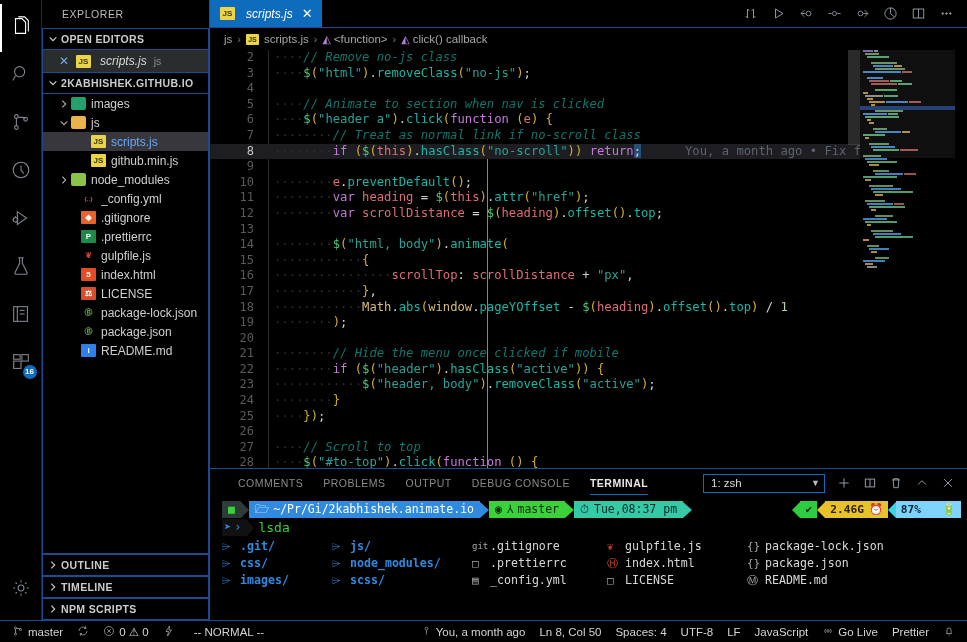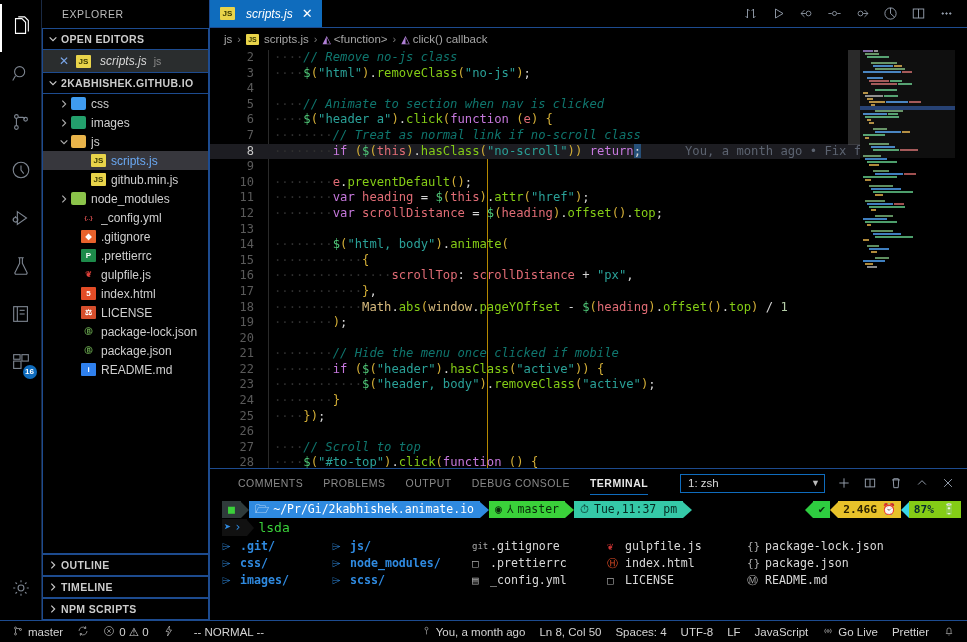--- a/index.html
+++ b/index.html
@@ -159,21 +159,21 @@
     background: #2a2a2a;
   }
   .ws { color: #2f2f2f; }
   
   .c-com { color: #0f766e; font-style: italic; }
   .c-str { color: #2aa198; }
   .c-kw  { color: #c678dd; }
   .c-this{ color: #e06c75; }
   .c-dol { color: #50c878; }
   .c-par { color: #d4af37; }
-  .c-prop{ color: #84cc16; }
+  .c-prop{ color: #14b8a6; }
   .c-num { color: #b5cea8; }
   .c-op  { color: #d4d4d4; }
   .c-id  { color: #e06c75; }
   .c-yel { color: #d7ba7d; }
   .sel { background: #264f78; }
   .blame { color: #5c6370; font-style: normal; }
 
   .bracket-guide {
     position: absolute; width: 1px; background: #b58900;
     left: 277px; top: 104px; height: 320px;
@@ -214,21 +214,21 @@
     display: flex; align-items: center; cursor: pointer;
     position: relative; font-weight: 400;
   }
   .p-tab.active { color: #e7e7e7; font-weight: 600; }
   .p-tab.active::after {
     content:""; position:absolute; left:10px; right:10px; bottom:2px;
     height:1px; background:#0f6cbd;
   }
   .panel-right { margin-left: auto; display:flex; align-items:center; gap:0px; padding-right: 6px; }
   .term-select {
-    width: 145px; height: 19px; background:#000; border:1px solid #0f6cbd;
+    width: 122px; height: 19px; background:#000; border:1px solid #0f6cbd;
     color:#d8d8d8; font-size:11.5px; display:flex; align-items:center;
     padding: 0 4px 0 7px; cursor: pointer; margin-right: 6px;
   }
   .term-select .caret { margin-left:auto; font-size: 9px; color:#bbb; }
   .p-btn { width: 26px; height:26px; display:flex; align-items:center; justify-content:center; cursor:pointer; }
   .p-btn svg { stroke:#9aa4b2; fill:none; stroke-width:1.2; }
 
   .terminal {
     flex: 1; padding: 4px 0 0 12px; position: relative;
     font-family: "DejaVu Sans Mono", "Liberation Mono", monospace;
@@ -370,29 +370,20 @@
       <div class="sb-section-header">
         <span class="chev">
           <svg width="10" height="10" viewBox="0 0 12 12">
               <polyline points="2,4 6,8 10,4"></polyline>
             </svg>
         </span>
         <span>2KABHISHEK.GITHUB.IO</span>
       </div>
 
       <div class="tree" id="file-tree">
-          <div class="tree-row" style="padding-left: 14px;">
-            <span class="tw">
-              <svg width="10" height="10" viewBox="0 0 12 12">
-                <polyline points="4,2 8,6 4,10"></polyline>
-              </svg>
-            </span>
-            <span class="ficon" style="background:#3f9bf0;color:#ffffff;border-radius:2px"></span>
-            <span class="tree-label">css</span>
-          </div>
           <div class="tree-row" style="padding-left: 14px;">
             <span class="tw">
               <svg width="10" height="10" viewBox="0 0 12 12">
                 <polyline points="4,2 8,6 4,10"></polyline>
               </svg>
             </span>
             <span class="ficon" style="background:#23a06c;color:#ffffff;border-radius:2px"></span>
             <span class="tree-label">images</span>
           </div>
           <div class="tree-row" style="padding-left: 14px;">
@@ -853,21 +844,21 @@
             </div>
             <div class="pl-arrow" style="border-left:9px solid #2f8ae0;"></div>
             <div class="pl-seg" style="background:#3ad13a;color:#0a2a0a;font-family:'DejaVu Sans Mono',monospace;">
               <span style="margin-right:5px">◉</span>
               <span style="margin-right:4px">⅄</span>
               <span>master</span>
             </div>
             <div class="pl-arrow" style="border-left:9px solid #3ad13a;"></div>
             <div class="pl-seg" style="background:#35c9a8;color:#062a22;font-family:'DejaVu Sans Mono',monospace;">
               <span style="margin-right:5px">⏱</span>
-              <span>Tue,11:37 pm</span>
+              <span>Tue,08:37 pm</span>
             </div>
             <div class="pl-arrow" style="border-left:9px solid #35c9a8;"></div>
           </div>
 
           <div class="pl-row" style="margin-top:1px">
             <div class="pl-seg" style="background:#111;color:#2f8ae0;padding-left:2px;font-size:12px;">
               <span>➤</span>
               <span style="margin-left:3px">›</span>
             </div>
             <div class="pl-arrow" style="border-left:7px solid #111;"></div>
@@ -941,21 +932,21 @@
             <div class="pl-arrow" style="border-right:8px solid #2ecc40;border-left:none;"></div>
             <div class="ts-seg" style="background:#2ecc40;color:#07260b;font-family:'DejaVu Sans Mono',monospace;">
               <span>✔</span>
             </div>
             <div class="pl-arrow" style="border-right:8px solid #e8c22a;border-left:none;"></div>
             <div class="ts-seg" style="background:#e8c22a;color:#2d2200;font-family:'DejaVu Sans Mono',monospace;gap:5px;">
               <span>2.46G</span>
               <span>⏰</span>
             </div>
             <div class="pl-arrow" style="border-right:8px solid #39d5e8;border-left:none;"></div>
-            <div class="ts-seg" style="background:#84cc16;color:#052830;font-family:'DejaVu Sans Mono',monospace;gap:8px;">
+            <div class="ts-seg" style="background:#7dd3fc;color:#052830;font-family:'DejaVu Sans Mono',monospace;gap:21px;">
               <span>87%</span>
               <span>🔋</span>
             </div>
           </div>
         </div>
       </div>
     </div>
   </div>
 
   <div class="status-bar">

